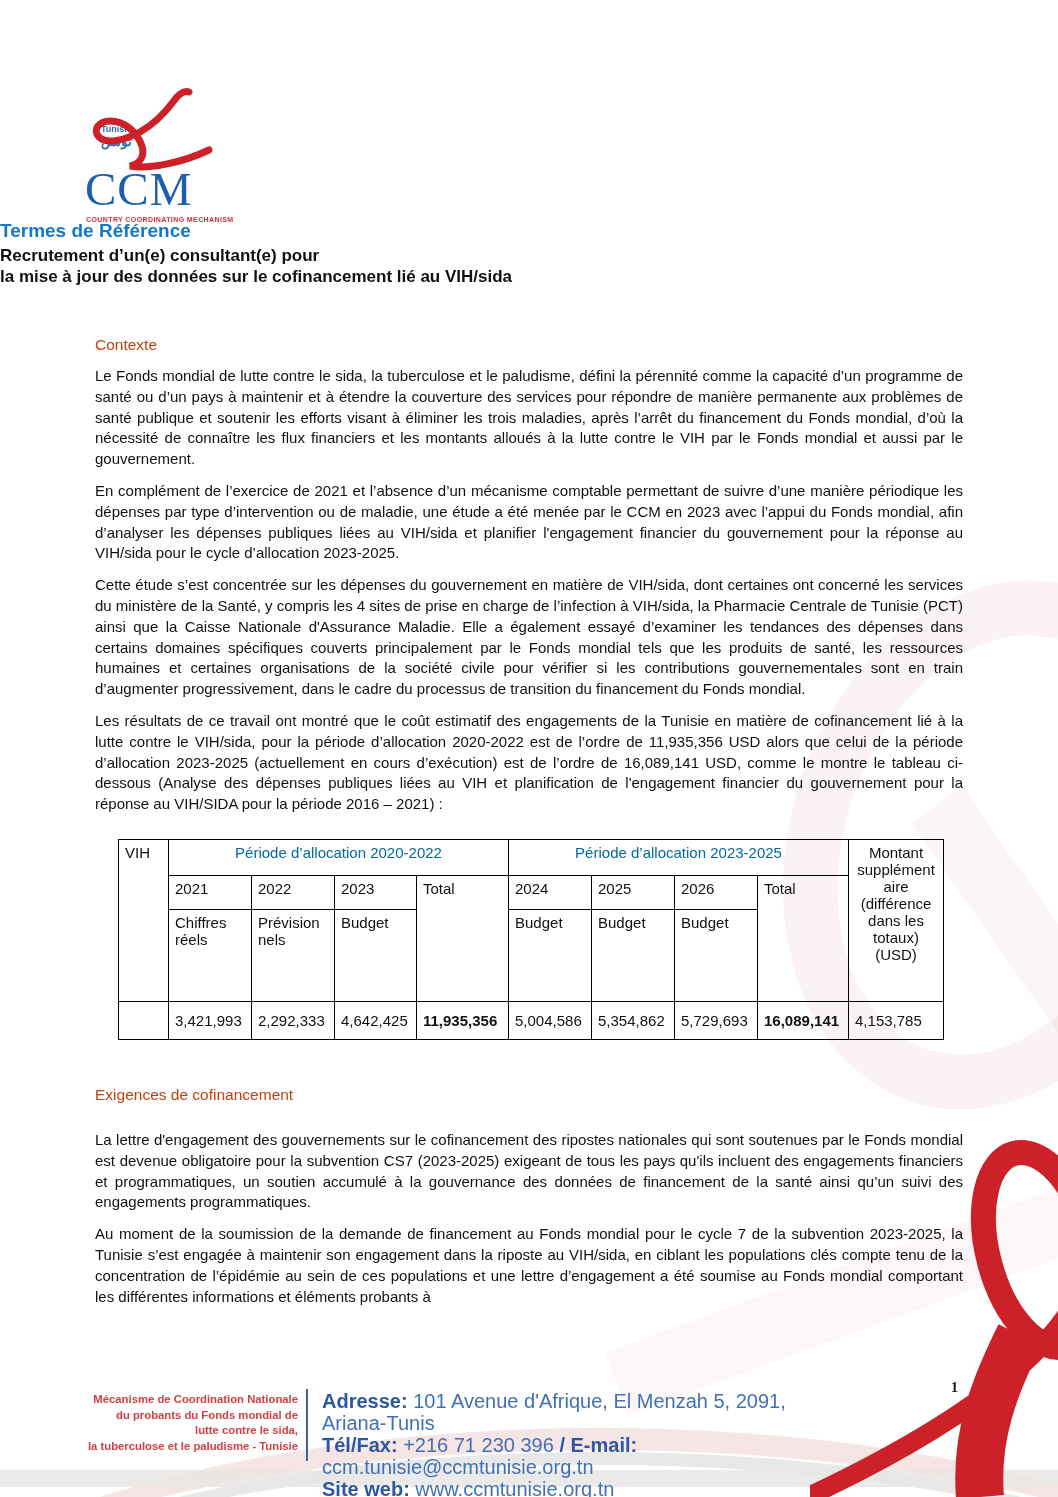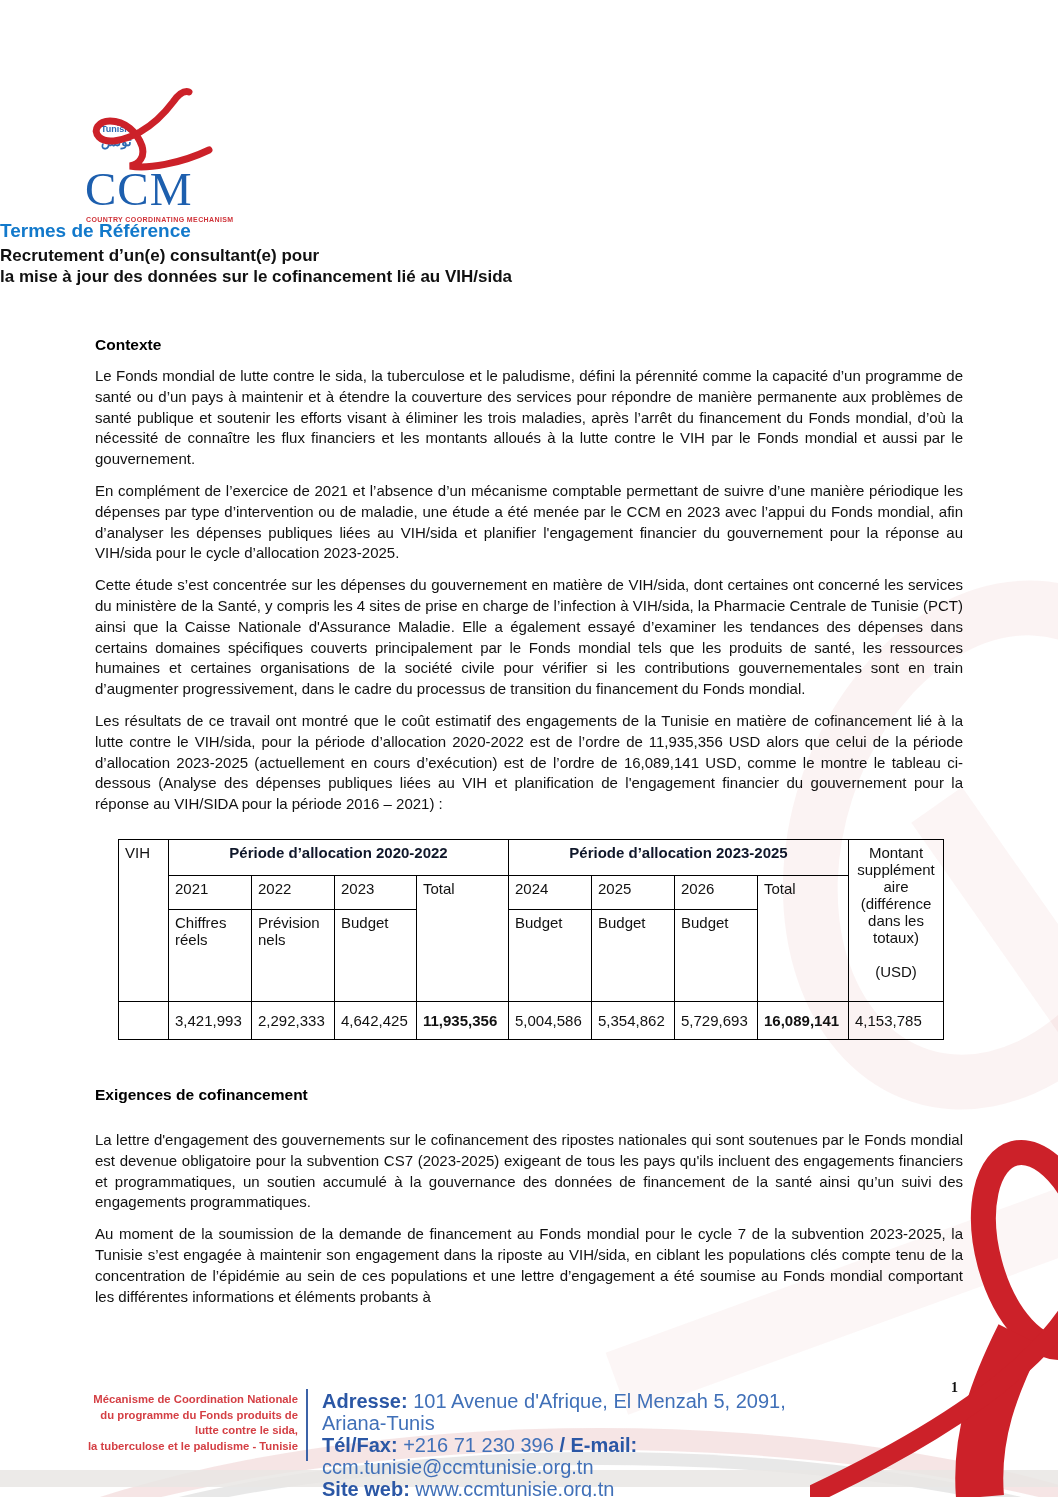--- a/index.html
+++ b/index.html
@@ -28,36 +28,36 @@
   .logo .tagline{position:absolute;left:1px;top:128px;font-size:7px;font-weight:bold;
                  color:#cf3339;letter-spacing:.4px;white-space:nowrap;}
 
   
   .titles{position:absolute;left:0;right:8px;top:220px;text-align:left;}
   .title-main{font-size:19px;font-weight:bold;color:#1279cb;margin-bottom:3px;}
   .title-sub{font-size:17px;font-weight:bold;color:#111;line-height:21px;}
 
   
   .content{position:absolute;left:95px;top:330px;width:868px;z-index:2;}
-  .content h2{font-size:15.5px;font-weight:bold;color:#000000;margin:6px 0 12px 0;}
+  .content h2{font-size:15.5px;font-weight:normal;color:#c2410c;margin:6px 0 12px 0;}
   .content h2.second{margin-top:46px;margin-bottom:0;}
   .content p{font-size:15px;line-height:20.8px;text-align:justify;margin:0 0 11px 0;}
   .content p.after-head{margin-top:26px;}
 
   
   table.fin{border-collapse:collapse;table-layout:fixed;margin:24px 0 0 23px;width:825px;padding-left:36px;}
   table.fin td{border:1px solid #000;padding:4px 6px;font-size:15px;vertical-align:top;
                overflow-wrap:anywhere;}
-  td.period{color:#0f172a;font-weight:bold;text-align:center;}
+  td.period{color:#0369a1;font-weight:normal;text-align:center;}
   td.year{padding-left:8px;}
   td.sub{padding-left:8px;}
   td.total-h{padding-left:8px;}
   td.vih{vertical-align:bottom;padding-bottom:42px;}
   td.montant{text-align:center;font-size:13.5px;line-height:17px;padding-top:6px;}
-  td.montant .usd{margin-top:17px;}
+  td.montant .usd{}
   tr.r1{height:36px;} tr.r2{height:34px;} tr.r3{height:92px;} tr.r4{height:38px;}
   tr.r4 td{text-align:left;vertical-align:middle;}
   td.bold{font-weight:bold;}
 
   
   .footer-org{position:absolute;left:40px;top:1392px;width:258px;text-align:right;
               color:#d43f44;font-size:11.3px;font-weight:bold;line-height:15.5px;z-index:3;}
   .footer-divider{position:absolute;left:306px;top:1389px;width:2px;height:72px;background:#3c63a8;z-index:3;}
   .footer-contact{position:absolute;left:322px;top:1390px;width:480px;font-size:20px;
                   line-height:22px;color:#4070b8;z-index:3;}
@@ -170,21 +170,21 @@
   <svg class="ribbon-br" viewBox="0 0 248 362">
     <ellipse cx="230" cy="115" rx="52" ry="100" fill="none" stroke="#cc2129" stroke-width="25" transform="rotate(-15 230 115)"></ellipse>
     <path d="M210,200 C185,250 165,300 170,362" fill="none" stroke="#cc2129" stroke-width="48"></path>
     <path d="M258,178 C210,250 100,315 -20,370" fill="none" stroke="#cc2129" stroke-width="19"></path>
   </svg>
 
   <div class="page-number">1</div>
 
   <div class="footer-org">
     <div>Mécanisme de Coordination Nationale</div>
-    <div>du programme du Fonds produits de</div>
+    <div>du probants du Fonds mondial de</div>
     <div>lutte contre  le sida,</div>
     <div>la tuberculose et le paludisme - Tunisie</div>
   </div>
   <div class="footer-divider"></div>
   <div class="footer-contact">
     <div>
       <b>Adresse:</b>
       <span>101 Avenue d'Afrique, El Menzah 5, 2091, Ariana-Tunis</span>
     </div>
     <div>

